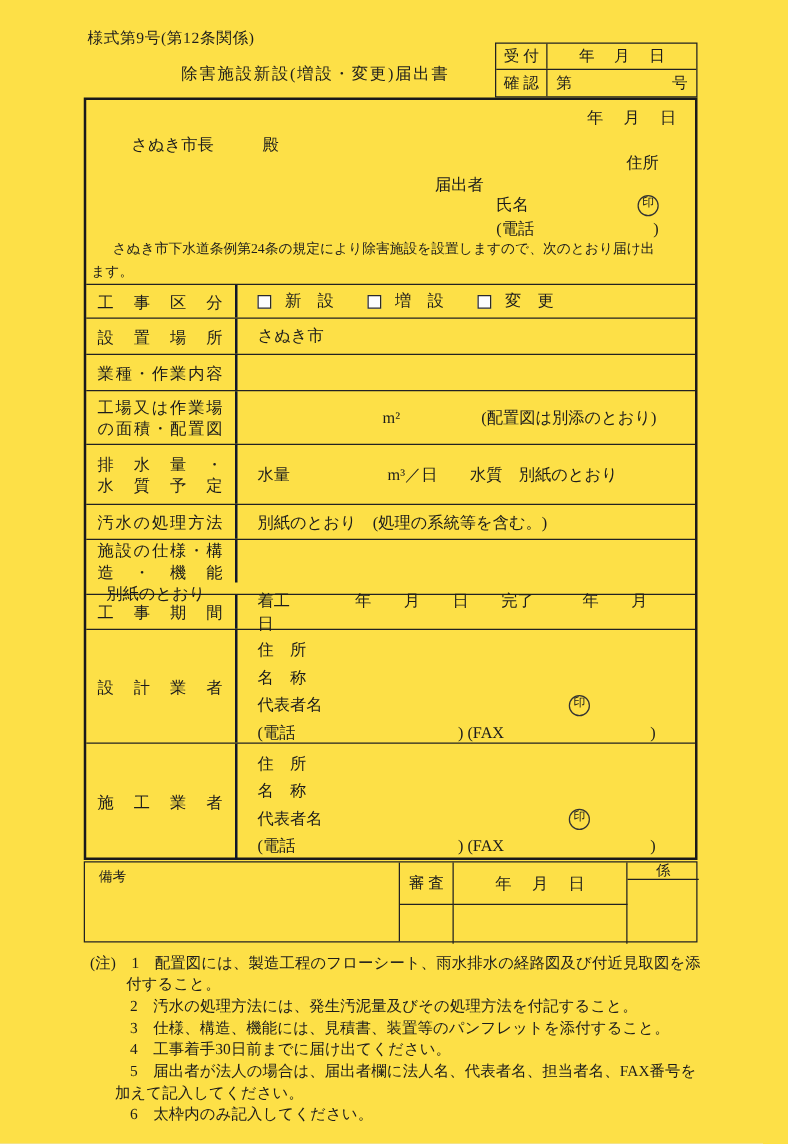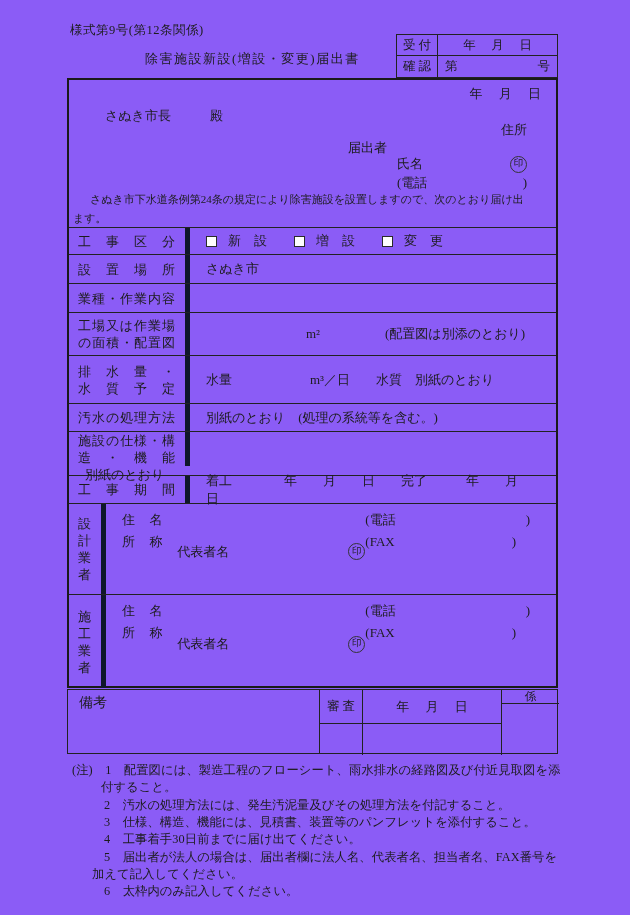--- a/index.html
+++ b/index.html
@@ -1,19 +1,19 @@
 <!DOCTYPE html>
 <html><head>
 <meta charset="utf-8">
 <style>
   * { margin:0; padding:0; box-sizing:border-box; }
   html,body { background:#e8e8e8; }
   .page {
     position:relative; width:630px; height:915px; margin:0 auto;
-    background:#8b5cf6; color:#1c1c1c;
+    background:#fde047; color:#1c1c1c;
     font-family:"Liberation Serif","DejaVu Serif",serif;
     font-size:13px; overflow:hidden;
   }
   .abs { position:absolute; }
   
   .form-no { left:70px; top:22px; font-size:12.5px; letter-spacing:.5px; }
   .doc-title { left:145px; top:50px; font-size:13px; letter-spacing:1.5px; }
   
   .recv { left:396px; top:34px; width:162px; height:44px; border:1px solid #222; }
   .recv-row { display:flex; height:21px; }
@@ -29,37 +29,37 @@
   .hdr-notifier { position:absolute; top:59px; left:279px; font-size:13px; }
   .fld { position:absolute; left:328px; width:130px; font-size:13px; display:flex; justify-content:space-between; align-items:center; }
   .fld-addr { top:41px;justify-content:flex-end; }
   .fld-name { top:75px;gap:32px; }
   .fld-tel  { top:94px; }
   .intro { position:absolute; left:4px; right:2px; top:110px; font-size:11px; line-height:18.5px; }
   .intro .l1 { text-indent:17px; white-space:nowrap; }
   
   .frow { display:flex; border-bottom:1px solid #222; }
   .frow.last { border-bottom:none; }
-  .lbl { width:121px; border-right:5px solid #0f172a; display:flex; align-items:center; padding:0 10px 0 9px; }
+  .lbl { width:121px; border-right:2px solid #0f172a; display:flex; align-items:center; padding:0 10px 0 9px; }
   .lbl > span { width:100%; white-space:pre-line; text-align:justify; text-align-last:justify; line-height:17px; }
   .val { flex:1; display:flex; align-items:center; padding-left:16px; } .h29 { height:29px; } .h43 { height:43px; } .h48 { height:48px; }
   .h28 { height:28px; } .h44 { height:44px;flex-direction:column; } .h91 { height:91px; } .h93 { height:93px; }
   .h27 { height:27px; }
   .opts { display:flex; align-items:center; gap:27px; }
   .opt { display:flex; align-items:center; gap:11px; }
   .cb { width:11px; height:11px; border:1.3px solid #2a2a2a; display:inline-block; background:#fdfdfd; }
   .val-factory { padding-left:116px; }
-  .biz { flex-direction:row; align-items:stretch; padding:5px 0 0 16px; line-height:22px; }
+  .biz { flex-direction:column; align-items:stretch; padding:5px 0 0 16px; line-height:22px; }
   .biz-rep { display:flex; justify-content:space-between; align-items:center; width:266px; }
   .seal { display:inline-flex; align-items:center; justify-content:center;
           width:17px; height:17px; border:1px solid #333; border-radius:50%;
           font-size:9.5px; line-height:1; flex:none; }
   
   .remarks { left:67px; top:689px; width:491px; height:65px; border:1px solid #222; }
-  .r-remarks { position:absolute; left:0; top:0; width:252px; height:100%; border-right:1px solid #222; padding:4px 0 0 11px; font-size:14px; }
+  .r-remarks { position:absolute; left:0; top:0; width:252px; height:100%; border-right:1px solid #222; padding:4px 0 0 11px; font-size:11px; }
   .r-review { position:absolute; left:252px; top:0; width:43px; height:34px; border-right:1px solid #222; border-bottom:1px solid #222; display:flex; align-items:center; justify-content:center; font-size:12.5px; }
   .r-review-b { position:absolute; left:252px; top:34px; width:43px; height:31px; border-right:1px solid #222; }
   .r-date { position:absolute; left:295px; top:0; width:139px; height:34px; border-right:1px solid #222; border-bottom:1px solid #222; display:flex; align-items:center; justify-content:center; font-size:13px; }
   .r-date-b { position:absolute; left:295px; top:34px; width:139px; height:31px; border-right:1px solid #222; }
   .r-staff { position:absolute; left:434px; top:0; width:57px; height:14px; border-bottom:1px solid #222; display:flex; align-items:center; justify-content:center; font-size:11.5px; }
   
   .note-line { position:absolute; font-size:12.3px; white-space:nowrap; letter-spacing:.1px; }
   .n1 { left:72px;  top:762px; }
   .n2 { left:101px; top:779px; }
   .n3 { left:104px; top:797px; }

